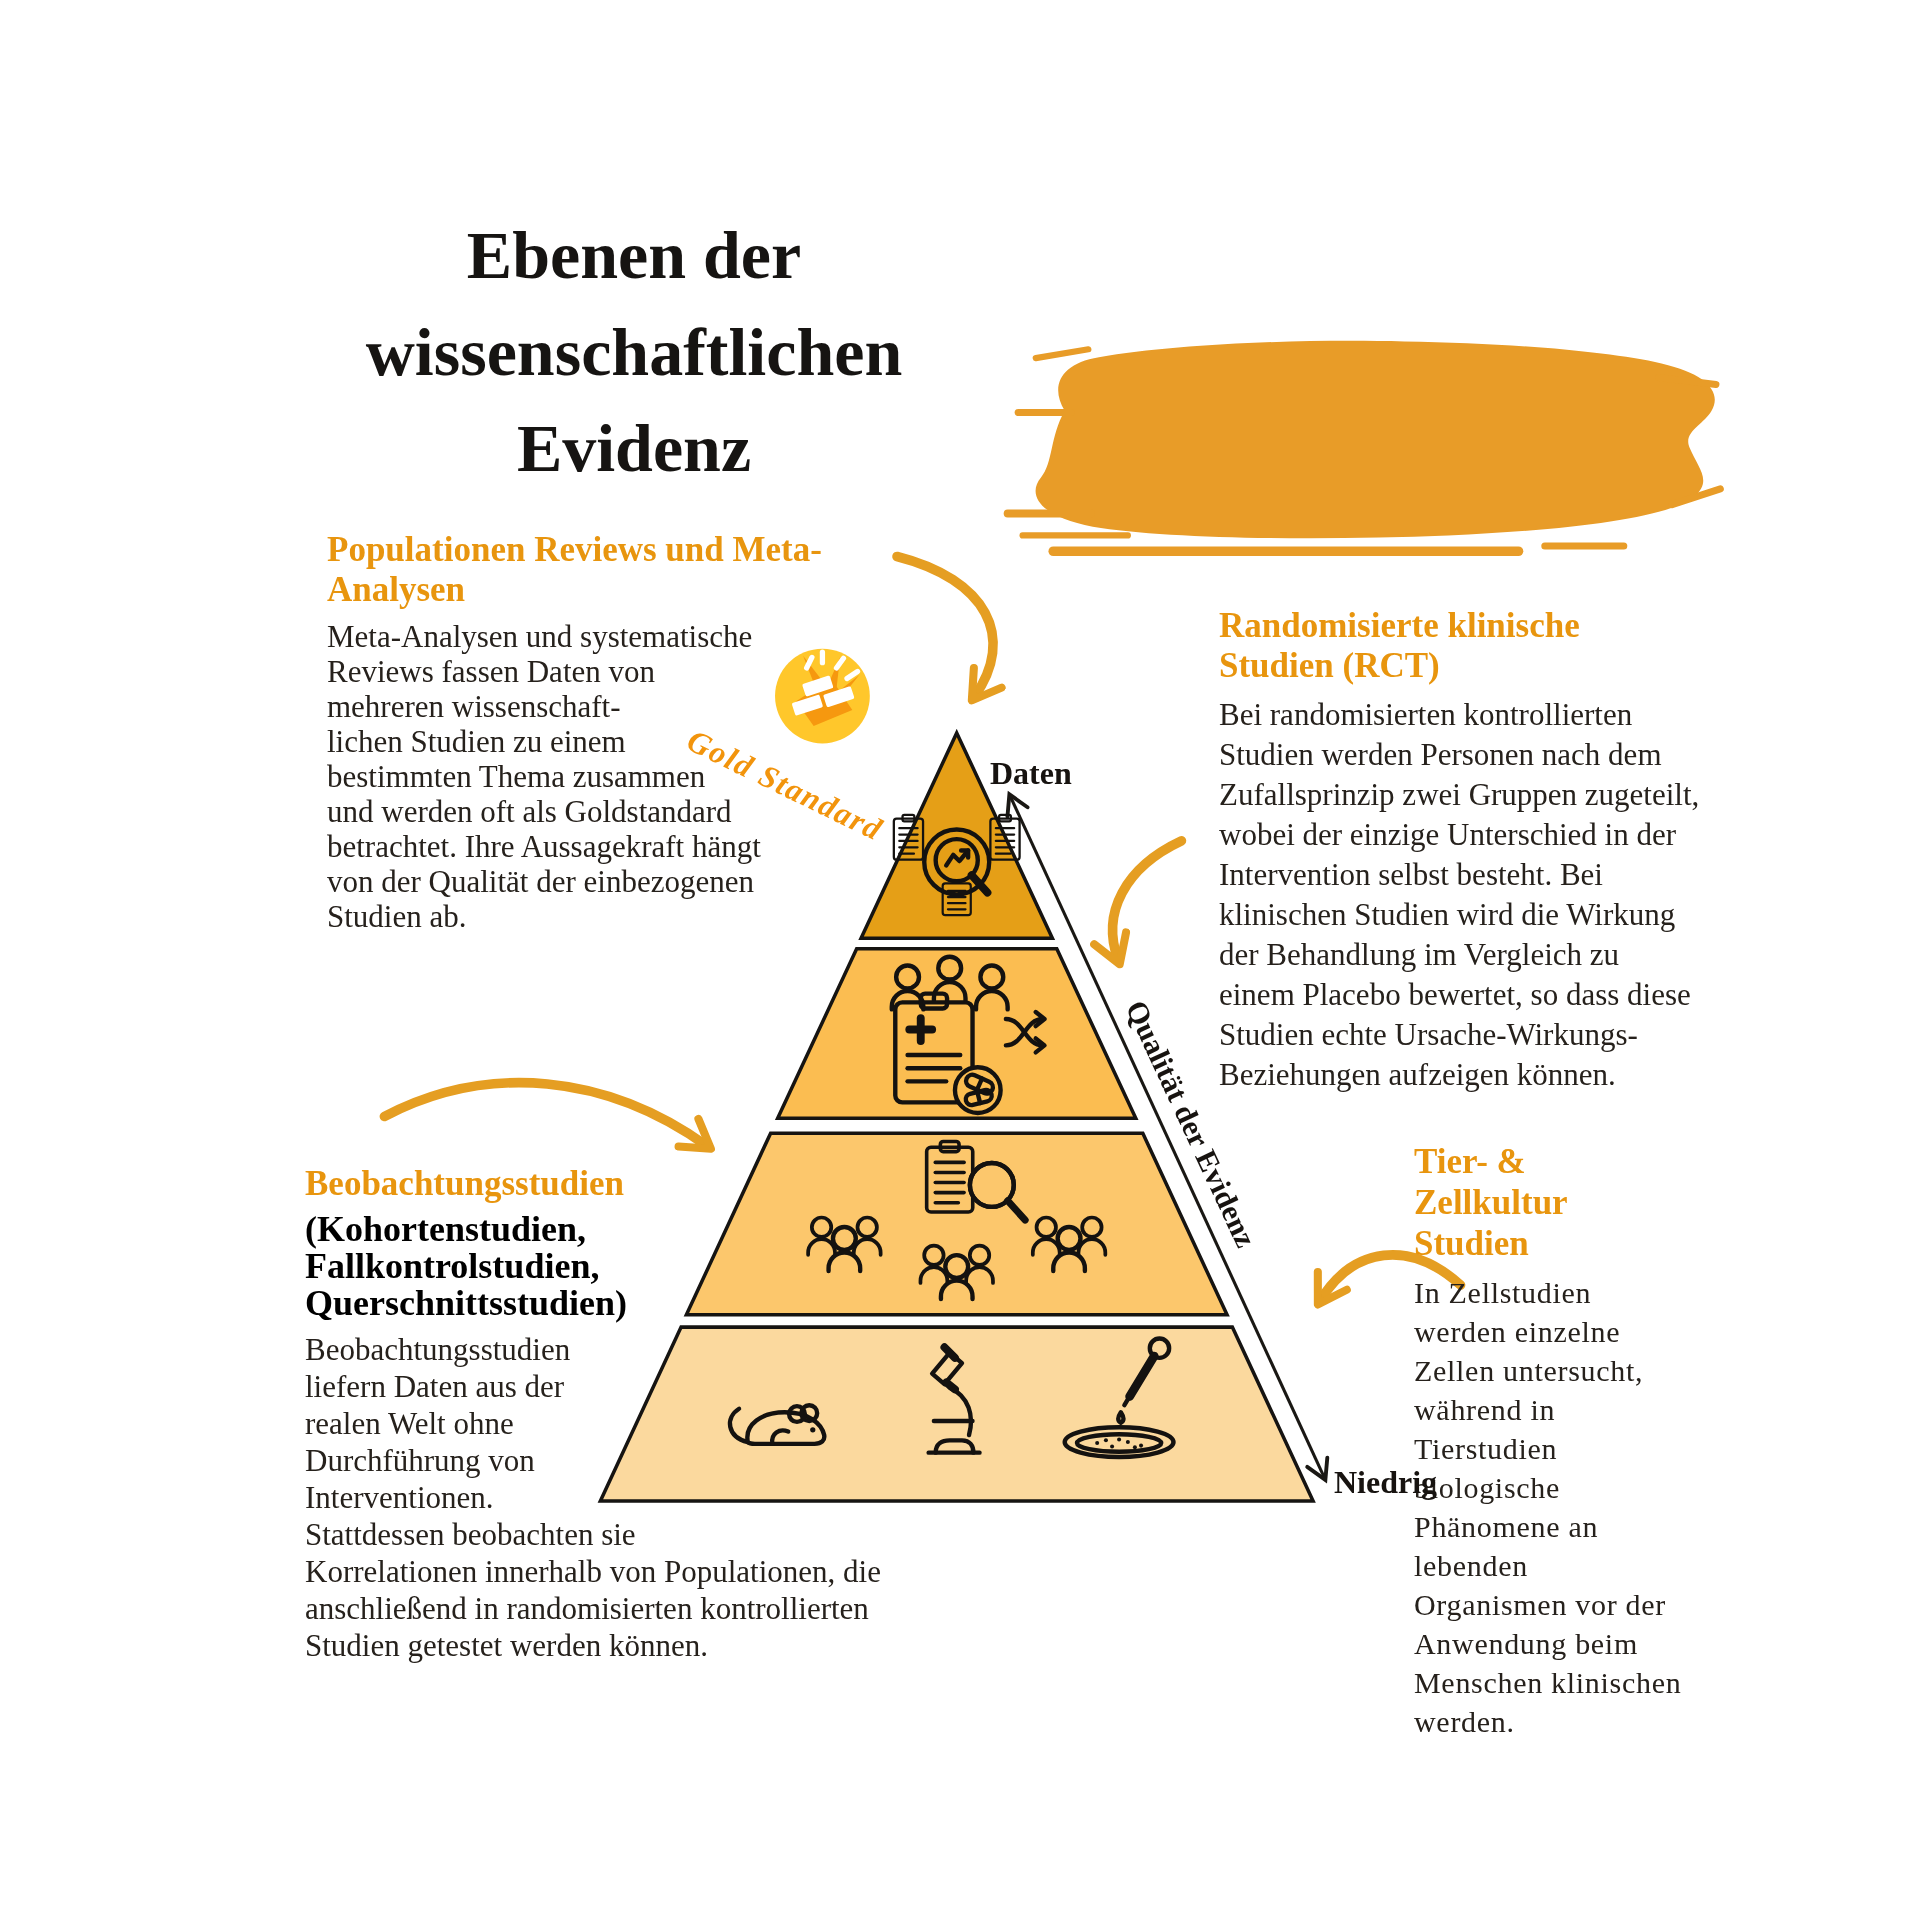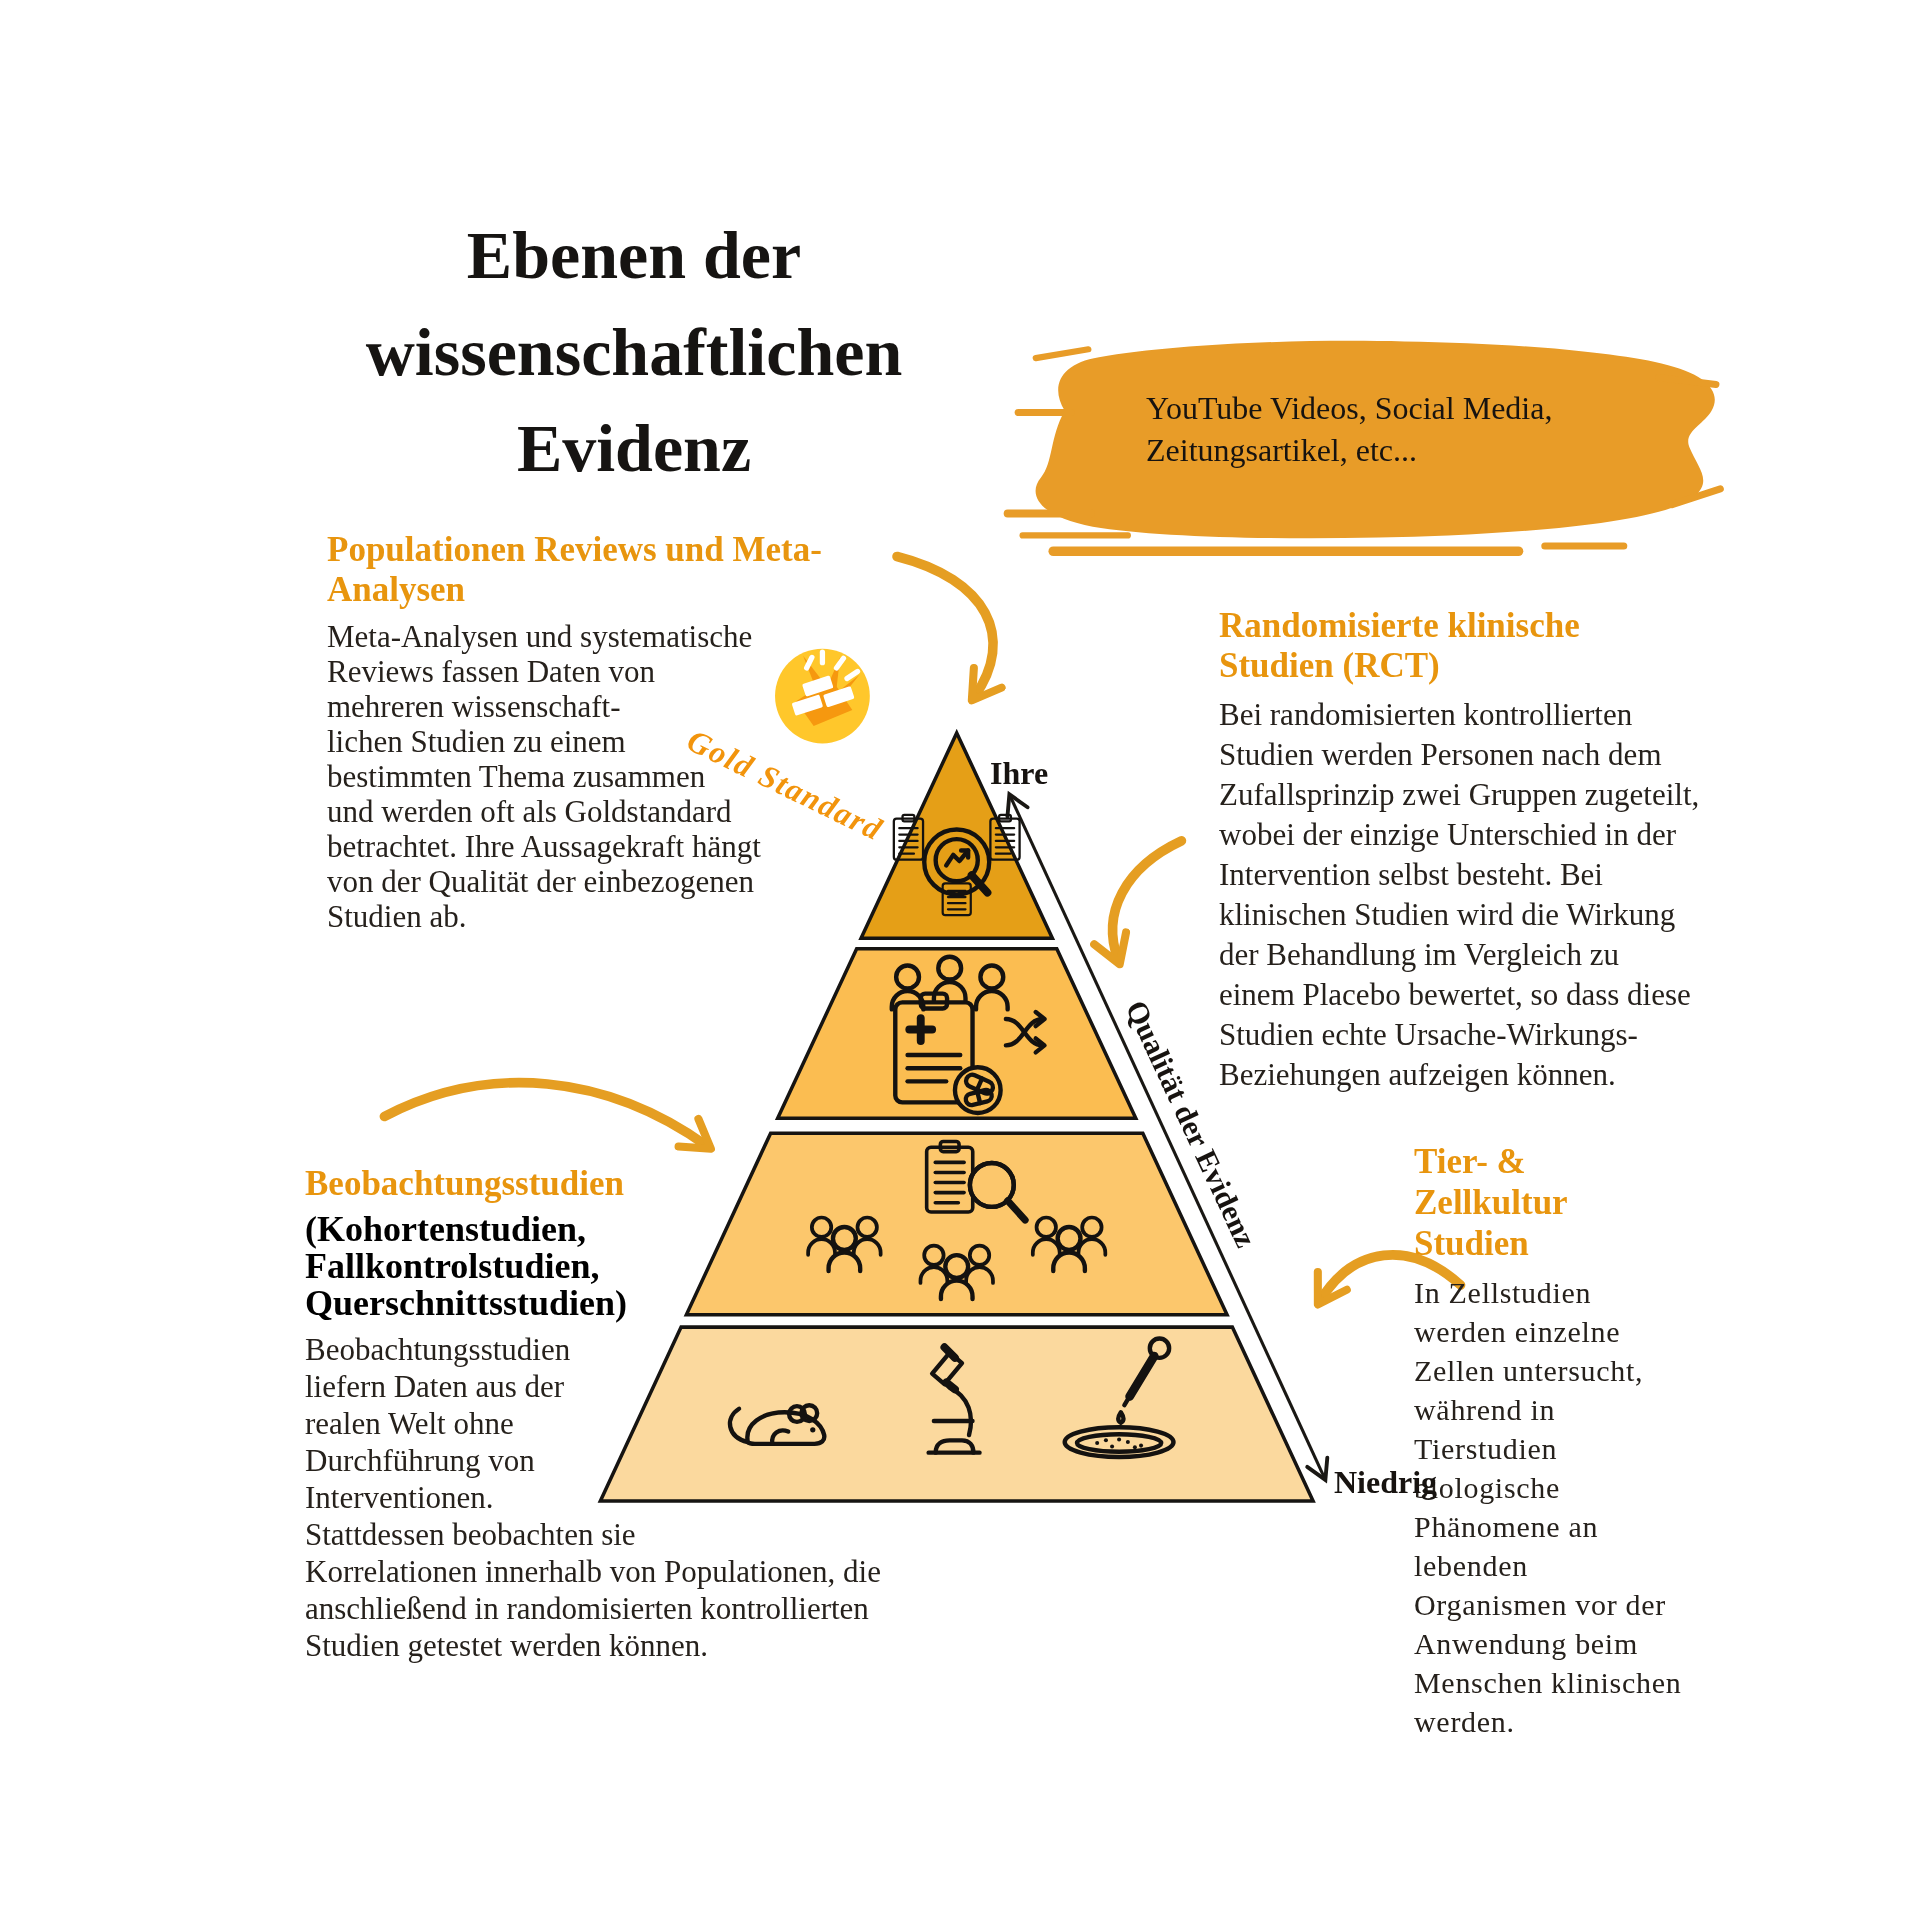--- a/index.html
+++ b/index.html
@@ -224,22 +224,20 @@
         </g>
       </g>
     </g>
   </svg>
 
   <h1 id="title" class="abs pre" style="margin:0">Ebenen der
 wissenschaftlichen
 Evidenz</h1>
 
   <div id="brush-text" class="abs">
-    <div class="bt-body pre">YouTube Videos, Social Media,
-Zeitungsartikel, etc...</div>
   </div>
 
   <div id="sec-meta" class="abs">
     <div class="sec-heading pre">Populationen Reviews und Meta-
 Analysen</div>
     <div class="sec-body pre">Meta-Analysen und systematische
 Reviews fassen Daten von
 mehreren wissenschaft-
 lichen Studien zu einem
 bestimmten Thema zusammen
@@ -291,18 +289,18 @@
 Tierstudien
 biologische
 Phänomene an
 lebenden
 Organismen vor der
 Anwendung beim
 Menschen klinischen
 werden.</div>
   </div>
 
-  <div id="lbl-hoch" class="abs axis-label">Ihre</div>
+  <div id="lbl-hoch" class="abs axis-label">Daten</div>
   <div id="lbl-niedrig" class="abs axis-label">Niedrig</div>
   <div id="lbl-quality" class="abs">Qualität der Evidenz</div>
 
 </div>
 
 
 </body></html>

